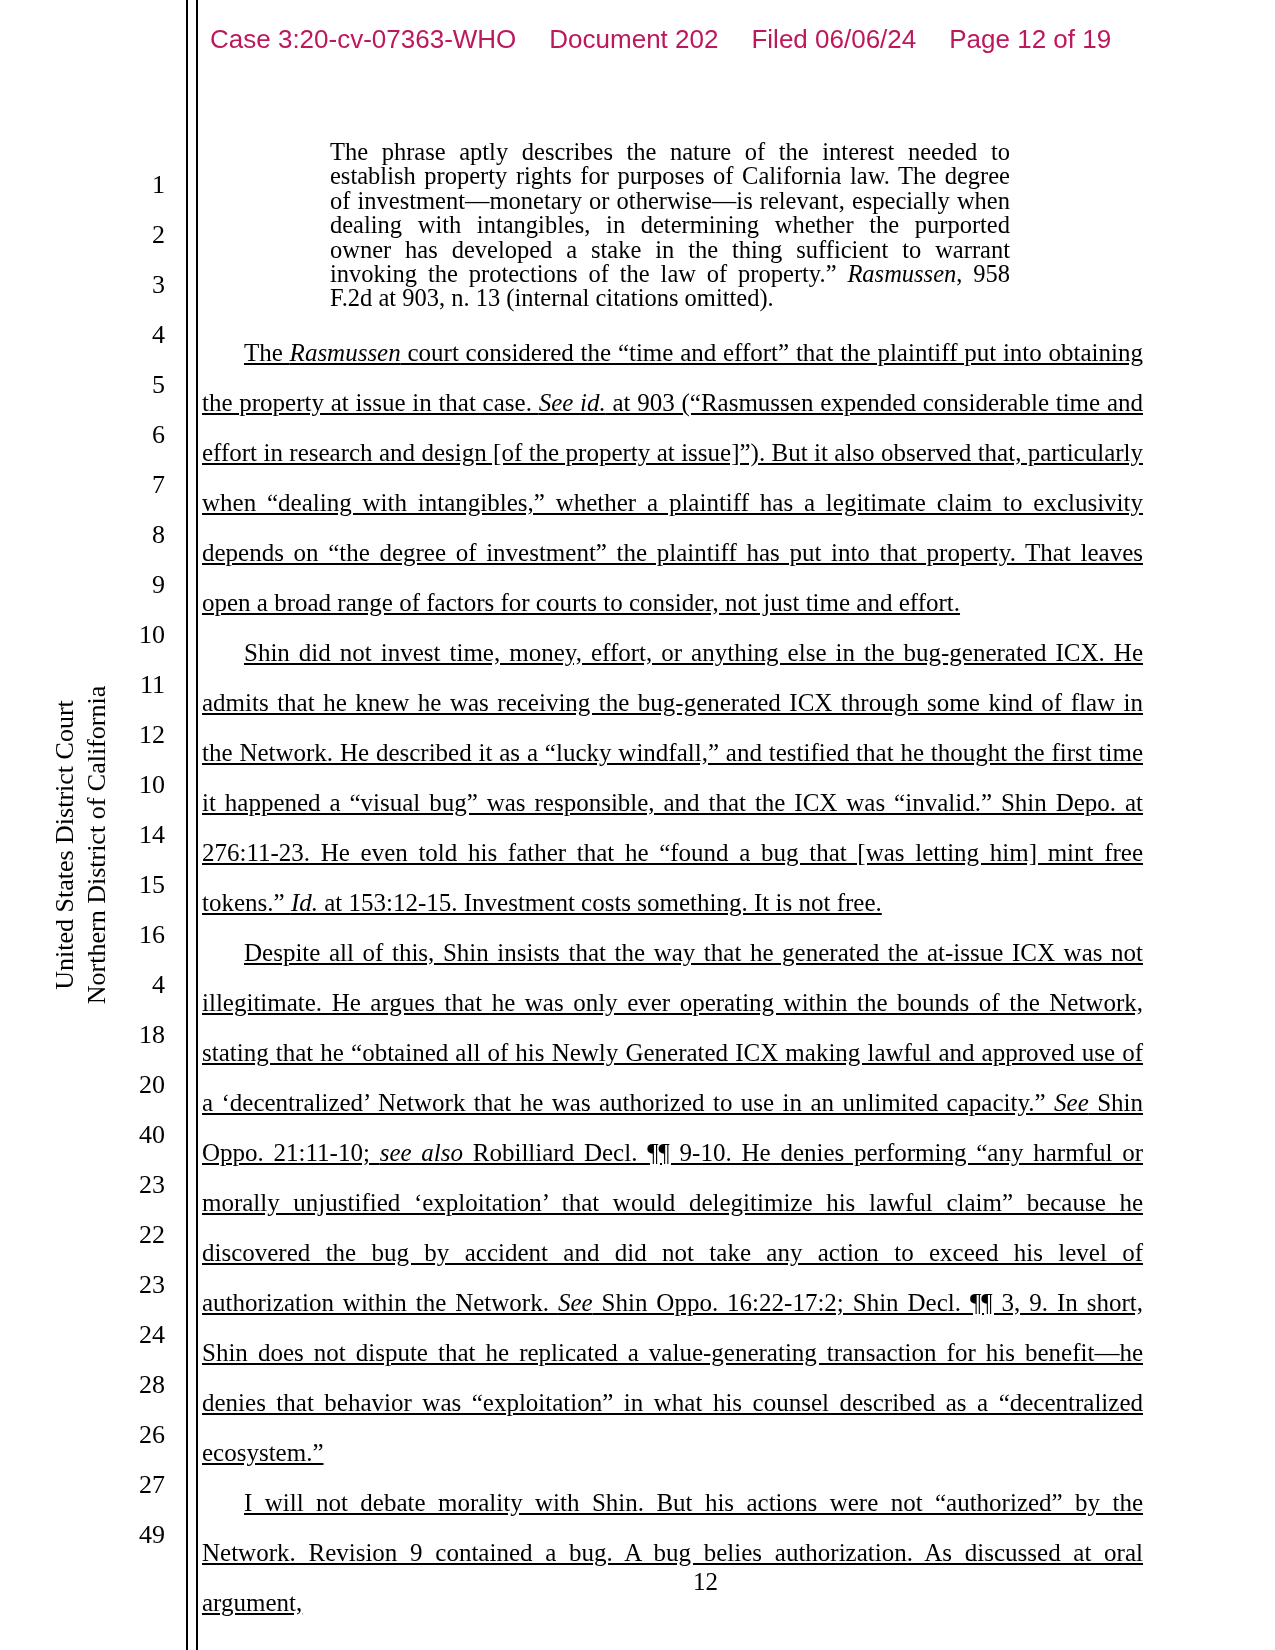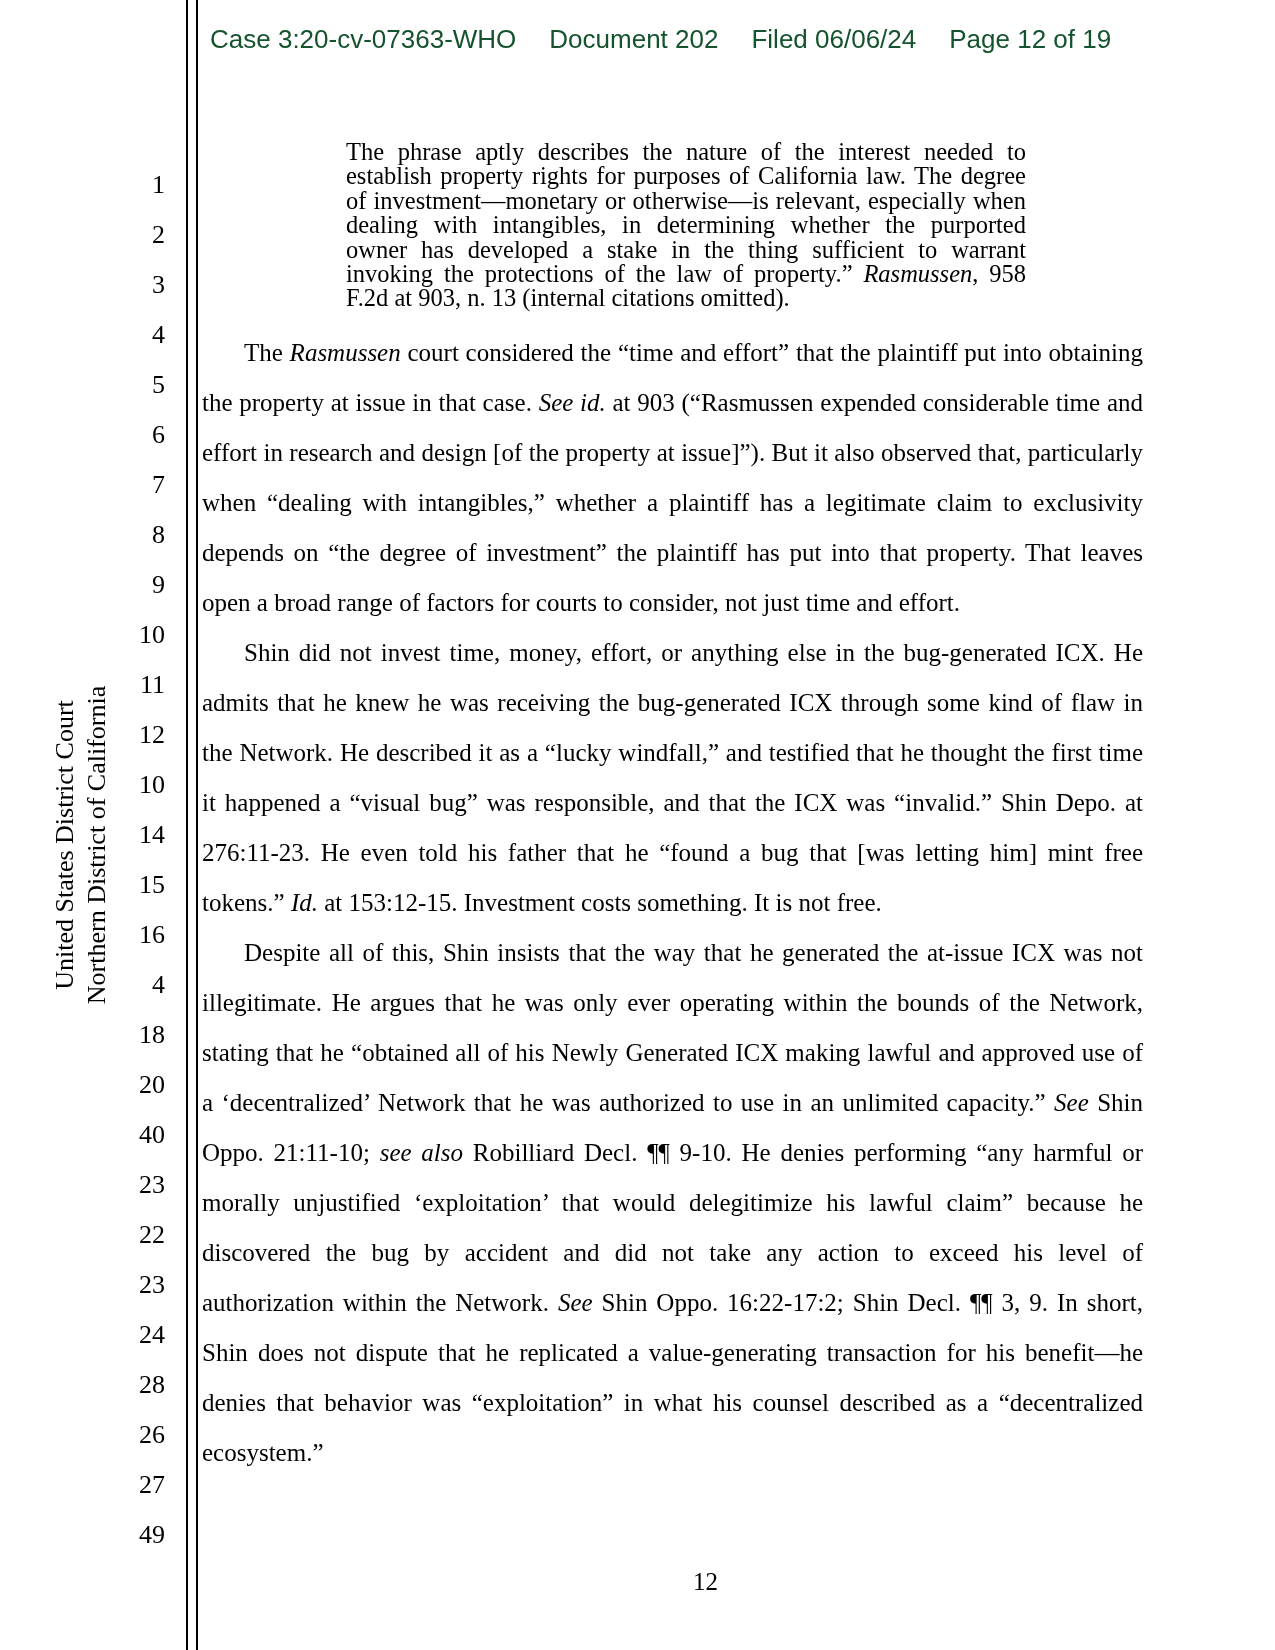--- a/index.html
+++ b/index.html
@@ -21,38 +21,38 @@
     position:absolute; left:110px; top:160px; width:55px;
     font-size:26px;
   }
   .gutter .line-no { height:50px; line-height:50px; text-align:right; }
   .stamp-anchor { position:absolute; left:81px; top:845px; width:0; height:0; }
   .stamp-rot {
     position:absolute; transform:translate(-50%,-50%) rotate(-90deg);
     white-space:nowrap; text-align:center; font-size:26px; line-height:32px;
   }
   .quote {
-    position:absolute; left:346px; top:140px; width:680px;
+    position:absolute; left:330px; top:140px; width:680px;
     font-size:24.5px; line-height:24.4px; text-align:justify;
   }
   .body-text {
     position:absolute; left:202px; top:328px; width:941px;
     font-size:25px; line-height:50px; text-align:justify;
   }
-  .body-text p { margin:0; text-indent:42px; }
+  .body-text p { margin:0; text-indent:42px;text-decoration:underline; }
   .page-num { position:absolute; left:693px; top:1568px; font-size:25px; }
 </style>
 </head>
 <body>
 
 <div class="page">
 
   <div class="double-rule"></div>
 
-  <div class="header" style="color: #14532d;">
+  <div class="header" style="color: #be185d;">
     <span>Case 3:20-cv-07363-WHO</span><span>Document 202</span><span>Filed 06/06/24</span><span>Page 12 of 19</span>
   </div>
 
   <div class="gutter">
       <div class="line-no">1</div>
       <div class="line-no">2</div>
       <div class="line-no">3</div>
       <div class="line-no">4</div>
       <div class="line-no">5</div>
       <div class="line-no">6</div>
@@ -86,17 +86,18 @@
       <div>Northern District of California</div>
     </div>
   </div>
 
   <div class="quote"><span>The phrase aptly describes the nature of the interest needed to establish property rights for purposes of California law.  The degree of investment—monetary or otherwise—is relevant, especially when dealing with intangibles, in determining whether the purported owner has developed a stake in the thing sufficient to warrant invoking the protections of the law of property.”  </span><i>Rasmussen</i><span>, 958 F.2d at 903, n. 13 (internal citations omitted).</span></div>
 
   <div class="body-text">
     <p><span>The </span><i>Rasmussen</i><span> court considered the “time and effort” that the plaintiff put into obtaining the property at issue in that case.  </span><i>See id.</i><span> at 903 (“Rasmussen expended considerable time and effort in research and design [of the property at issue]”).  But it also observed that, particularly when “dealing with intangibles,” whether a plaintiff has a legitimate claim to exclusivity depends on “the degree of investment” the plaintiff has put into that property.  That leaves open a broad range of factors for courts to consider, not just time and effort.</span></p>
     <p><span>Shin did not invest time, money, effort, or anything else in the bug-generated ICX.  He admits that he knew he was receiving the bug-generated ICX through some kind of flaw in the Network.  He described it as a “lucky windfall,” and testified that he thought the first time it happened a “visual bug” was responsible, and that the ICX was “invalid.”  Shin Depo. at 276:11-23.  He even told his father that he “found a bug that [was letting him] mint free tokens.”  </span><i>Id.</i><span> at 153:12-15.  Investment costs something.  It is not free.</span></p>
     <p><span>Despite all of this, Shin insists that the way that he generated the at-issue ICX was not illegitimate.  He argues that he was only ever operating within the bounds of the Network, stating that he “obtained all of his Newly Generated ICX making lawful and approved use of a ‘decentralized’ Network that he was authorized to use in an unlimited capacity.” </span><i>See</i><span> Shin Oppo. 21:11-10; </span><i>see also</i><span> Robilliard Decl. ¶¶ 9-10.  He denies performing “any harmful or morally unjustified ‘exploitation’ that would delegitimize his lawful claim” because he discovered the bug by accident and did not take any action to exceed his level of authorization within the Network.  </span><i>See</i><span> Shin Oppo. 16:22-17:2; Shin Decl. ¶¶ 3, 9.  In short, Shin does not dispute that he replicated a value-generating transaction for his benefit—he denies that behavior was “exploitation” in what his counsel described as a “decentralized ecosystem.”</span></p>
+    <p><span>I will not debate morality with Shin.  But his actions were not “authorized” by the Network.  Revision 9 contained a bug.  A bug belies authorization.  As discussed at oral argument,</span></p>
   </div>
 
   <div class="page-num">12</div>
 
 </div>
 
 </body></html>

